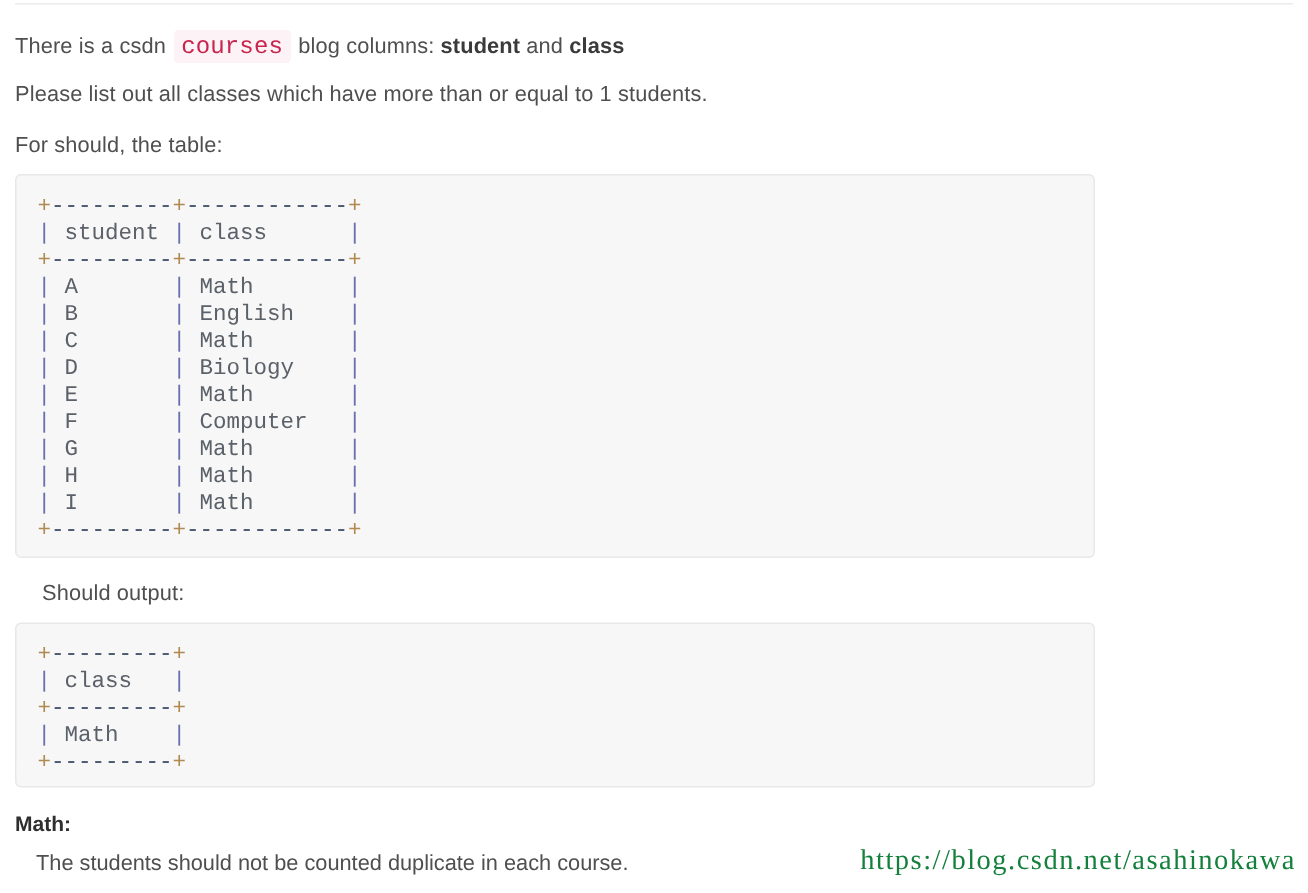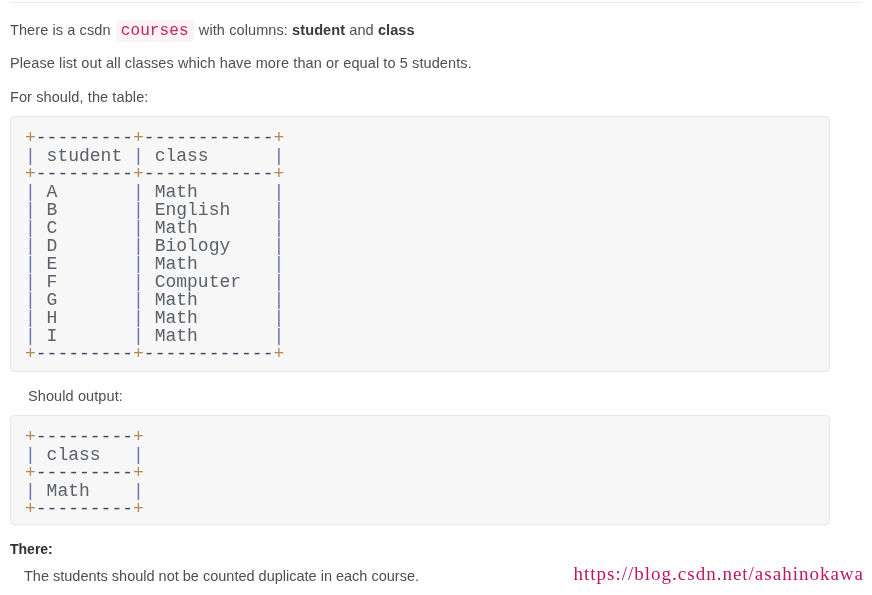--- a/index.html
+++ b/index.html
@@ -61,27 +61,27 @@
     padding: 2px 5px;
     margin: 0 1px;
     white-space: pre;
   }
 
   pre.codeblock {
     position: absolute;
     left: 10px;
     box-sizing: border-box;
     margin: 0;
-    width: 820px;
+    width: 720px;
     background: #f7f7f8;
     border: 1px solid #e8e8e8;
     border-radius: 4px;
     padding: 12px 14px;
     font-family: "Liberation Mono", "DejaVu Sans Mono", monospace;
-    font-size: 18px;
+    font-size: 15px;
     line-height: 18px;
     color: #5b6168;
     overflow: hidden;
     white-space: pre;
   }
 
   .codeblock-1 { top: 116px; height: 256px; }
   .codeblock-2 { top: 415px; height: 110px; }
 
   .tok-plus  { color: #b08a50; }
@@ -109,35 +109,35 @@
     color: #4f4f4f;
   }
 
   .watermark {
     position: absolute;
     right: 8px;
     top: 563px;
     font-family: "Liberation Serif", "DejaVu Serif", serif;
     font-size: 19px;
     letter-spacing: 1px;
-    color: #be185d;
+    color: #15803d;
     white-space: nowrap;
     user-select: none;
   }
 </style>
 </head>
 <body>
 
 <div class="page">
 
   <div class="top-rule"></div>
 
-  <p class="para para-1"><span>There is a csdn </span><code class="inline">courses</code><span> with columns: </span><span class="strong">student</span><span> and </span><span class="strong">class</span></p>
+  <p class="para para-1"><span>There is a csdn </span><code class="inline">courses</code><span> blog columns: </span><span class="strong">student</span><span> and </span><span class="strong">class</span></p>
 
-  <p class="para para-2">Please list out all classes which have more than or equal to 5 students.</p>
+  <p class="para para-2">Please list out all classes which have more than or equal to 1 students.</p>
 
   <p class="para para-3">For should, the table:</p>
 
   <pre class="codeblock codeblock-1"><span class="tok-text"><span class="tok-plus">+</span><span class="tok-dash">---------</span><span class="tok-plus">+</span><span class="tok-dash">------------</span><span class="tok-plus">+</span><span class="tok-text">
 </span><span class="tok-pipe">|</span><span class="tok-text"> student </span><span class="tok-pipe">|</span><span class="tok-text"> class      </span><span class="tok-pipe">|</span><span class="tok-text">
 </span><span class="tok-plus">+</span><span class="tok-dash">---------</span><span class="tok-plus">+</span><span class="tok-dash">------------</span><span class="tok-plus">+</span><span class="tok-text">
 </span><span class="tok-pipe">|</span><span class="tok-text"> A       </span><span class="tok-pipe">|</span><span class="tok-text"> Math       </span><span class="tok-pipe">|</span><span class="tok-text">
 </span><span class="tok-pipe">|</span><span class="tok-text"> B       </span><span class="tok-pipe">|</span><span class="tok-text"> English    </span><span class="tok-pipe">|</span><span class="tok-text">
 </span><span class="tok-pipe">|</span><span class="tok-text"> C       </span><span class="tok-pipe">|</span><span class="tok-text"> Math       </span><span class="tok-pipe">|</span><span class="tok-text">
 </span><span class="tok-pipe">|</span><span class="tok-text"> D       </span><span class="tok-pipe">|</span><span class="tok-text"> Biology    </span><span class="tok-pipe">|</span><span class="tok-text">
@@ -149,18 +149,18 @@
 </span><span class="tok-plus">+</span><span class="tok-dash">---------</span><span class="tok-plus">+</span><span class="tok-dash">------------</span><span class="tok-plus">+</span></span></pre>
 
   <p class="para para-4">Should output:</p>
 
   <pre class="codeblock codeblock-2"><span class="tok-text"><span class="tok-plus">+</span><span class="tok-dash">---------</span><span class="tok-plus">+</span><span class="tok-text">
 </span><span class="tok-pipe">|</span><span class="tok-text"> class   </span><span class="tok-pipe">|</span><span class="tok-text">
 </span><span class="tok-plus">+</span><span class="tok-dash">---------</span><span class="tok-plus">+</span><span class="tok-text">
 </span><span class="tok-pipe">|</span><span class="tok-text"> Math    </span><span class="tok-pipe">|</span><span class="tok-text">
 </span><span class="tok-plus">+</span><span class="tok-dash">---------</span><span class="tok-plus">+</span></span></pre>
 
-  <p class="note-head">There:</p>
+  <p class="note-head">Math:</p>
   <p class="note-body">The students should not be counted duplicate in each course.</p>
 
   <div class="watermark">https://blog.csdn.net/asahinokawa</div>
 
 </div>
 
 </body></html>

